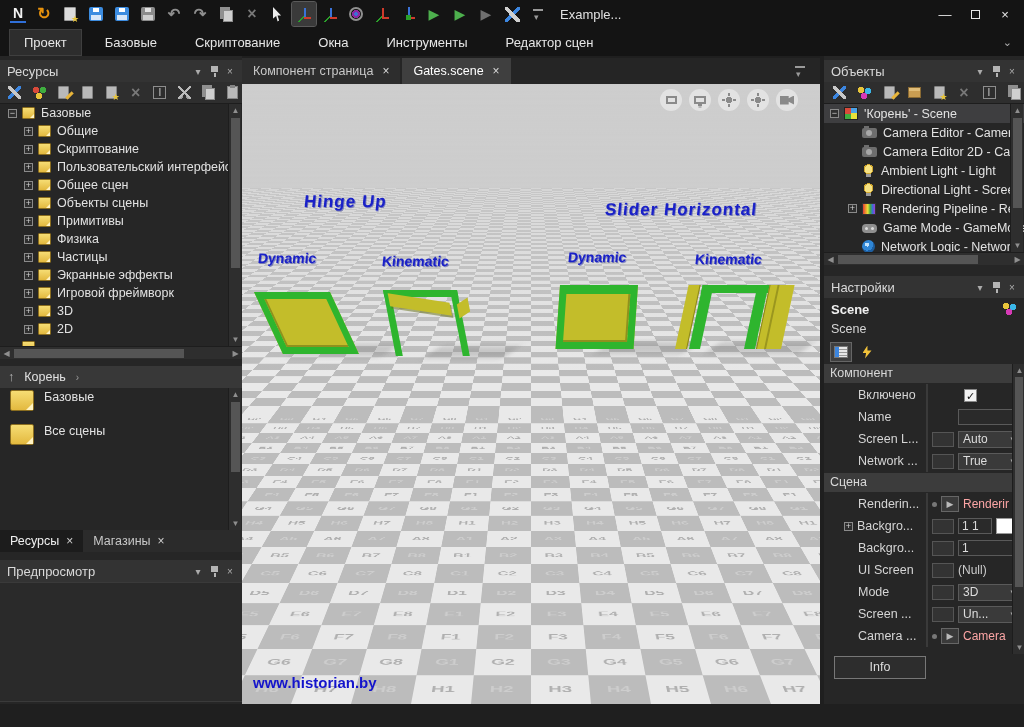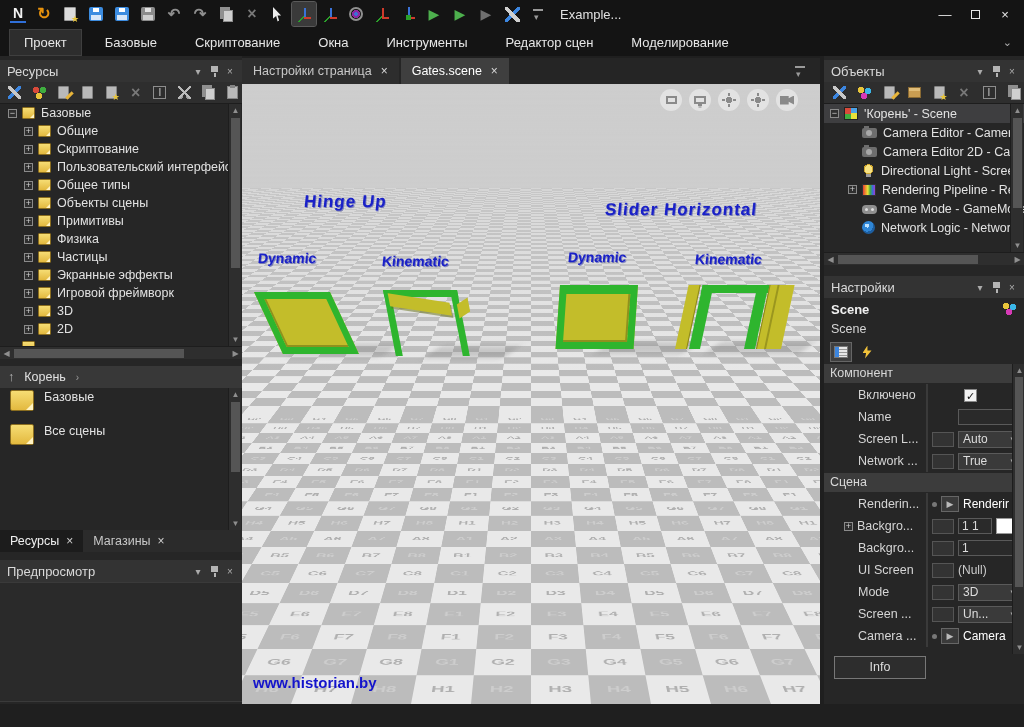--- a/index.html
+++ b/index.html
@@ -213,21 +213,21 @@
   .srow.expd .lbl { padding-left:4px; }
   .srow .lbl .exp { margin-right:4px; }
   .ctrl { display:flex; align-items:center; gap:4px; padding-left:4px; flex:1; }
   .prebox { width:22px; height:15px; background:#333; border:1px solid #555; flex:none; }
   .chk { width:13px; height:13px; background:#f2f2f2; border:1px solid #888; color:#111; font-size:11px; line-height:12px; text-align:center; margin-left:32px; }
   .tin { background:#2a2a2a; border:1px solid #5a5a5a; color:#ddd; height:16px; font-size:12px; padding:0 3px; display:flex; align-items:center; }
   .dd { display:flex; align-items:center; justify-content:space-between; background:#3a3a3a; border:1px solid #5a5a5a; color:#ddd; padding:0 4px; font-size:12px; height:17px; width:62px; }
   .dd .da { color:#aaa; font-size:9px; }
   .refdot { width:5px; height:5px; border-radius:50%; background:#777; flex:none; }
   .btnplay { width:18px; height:16px; border:1px solid #666; background:#3a3a3a; color:#bbb; font-size:9px; display:flex; align-items:center; justify-content:center; flex:none; }
-  .refval { font-size:12px; color:#ffffff; white-space:nowrap; overflow:hidden; }
+  .refval { font-size:12px; color:#fca5a5; white-space:nowrap; overflow:hidden; }
   .swatch { width:17px; height:16px; background:#fff; border:1px solid #999; }
   .btn-info { position:absolute; left:10px; width:92px; height:23px; border:1px solid #777; background:#2d2d2d; color:#ddd; font-size:12.5px; text-align:center; line-height:21px; }
   .nulltxt { font-size:12px; color:#ccc; }
 </style>
 </head>
 <body>
 
 <div class="app">
 
   <div class="titlebar">
@@ -308,21 +308,20 @@
   </div>
 
   <div class="menubar">
     <div id="menu-items" style="display:flex;align-items:center;">
         <span class="menu-item active">Проект</span>
         <span class="menu-item">Базовые</span>
         <span class="menu-item">Скриптование</span>
         <span class="menu-item">Окна</span>
         <span class="menu-item">Инструменты</span>
         <span class="menu-item">Редактор сцен</span>
-        <span class="menu-item">Моделирование</span>
       </div>
     <span class="menu-chevron">⌄</span>
   </div>
 
   <div class="leftcol">
     <div class="panel-h" style="top:4px;">
       <span class="pt">Ресурсы</span>
       <span class="ph-ic">▾</span>
       <span class="ph-ic">
           <span class="ic i-pin"></span>
@@ -378,21 +377,21 @@
           <span>Скриптование</span>
         </div>
         <div class="trow" style="padding-left: 24px;">
           <span class="exp">+</span>
           <span class="ti-folder"></span>
           <span>Пользовательский интерфейс</span>
         </div>
         <div class="trow" style="padding-left: 24px;">
           <span class="exp">+</span>
           <span class="ti-folder"></span>
-          <span>Общее типы</span>
+          <span>Общее сцен</span>
         </div>
         <div class="trow" style="padding-left: 24px;">
           <span class="exp">+</span>
           <span class="ti-folder"></span>
           <span>Объекты сцены</span>
         </div>
         <div class="trow" style="padding-left: 24px;">
           <span class="exp">+</span>
           <span class="ti-folder"></span>
           <span>Примитивы</span>
@@ -480,21 +479,21 @@
           <span class="ic i-pin"></span>
         </span>
       <span class="ph-ic">×</span>
     </div>
     <div class="preview-body" style="top:526px; height:120px;"></div>
   </div>
 
   <div class="centercol">
     <div class="doc-tabs" id="doc-tabs">
         <div class="dtab">
-          <span>Настройки страница</span>
+          <span>Компонент страница</span>
           <span class="x">×</span>
         </div>
         <div class="dtab active">
           <span>Gates.scene</span>
           <span class="x">×</span>
         </div>
         <span class="tbi dt-menu">
           <span class="ic i-overflow"></span>
         </span>
       </div>
@@ -868,20 +867,25 @@
           <span>Camera Editor - Camera</span>
         </div>
         <div class="trow" style="padding-left: 24px; height: 19px;">
           <span style="width: 14px; flex: 0 0 auto;"></span>
           <span class="ti ti-camera"></span>
           <span>Camera Editor 2D - Cam</span>
         </div>
         <div class="trow" style="padding-left: 24px; height: 19px;">
           <span style="width: 14px; flex: 0 0 auto;"></span>
           <span class="ti ti-light"></span>
+          <span>Ambient Light - Light</span>
+        </div>
+        <div class="trow" style="padding-left: 24px; height: 19px;">
+          <span style="width: 14px; flex: 0 0 auto;"></span>
+          <span class="ti ti-light"></span>
           <span>Directional Light - Screen</span>
         </div>
         <div class="trow" style="padding-left: 24px; height: 19px;">
           <span class="exp">+</span>
           <span class="ti ti-pipeline"></span>
           <span>Rendering Pipeline - Rer</span>
         </div>
         <div class="trow" style="padding-left: 24px; height: 19px;">
           <span style="width: 14px; flex: 0 0 auto;"></span>
           <span class="ti ti-gamepad"></span>

